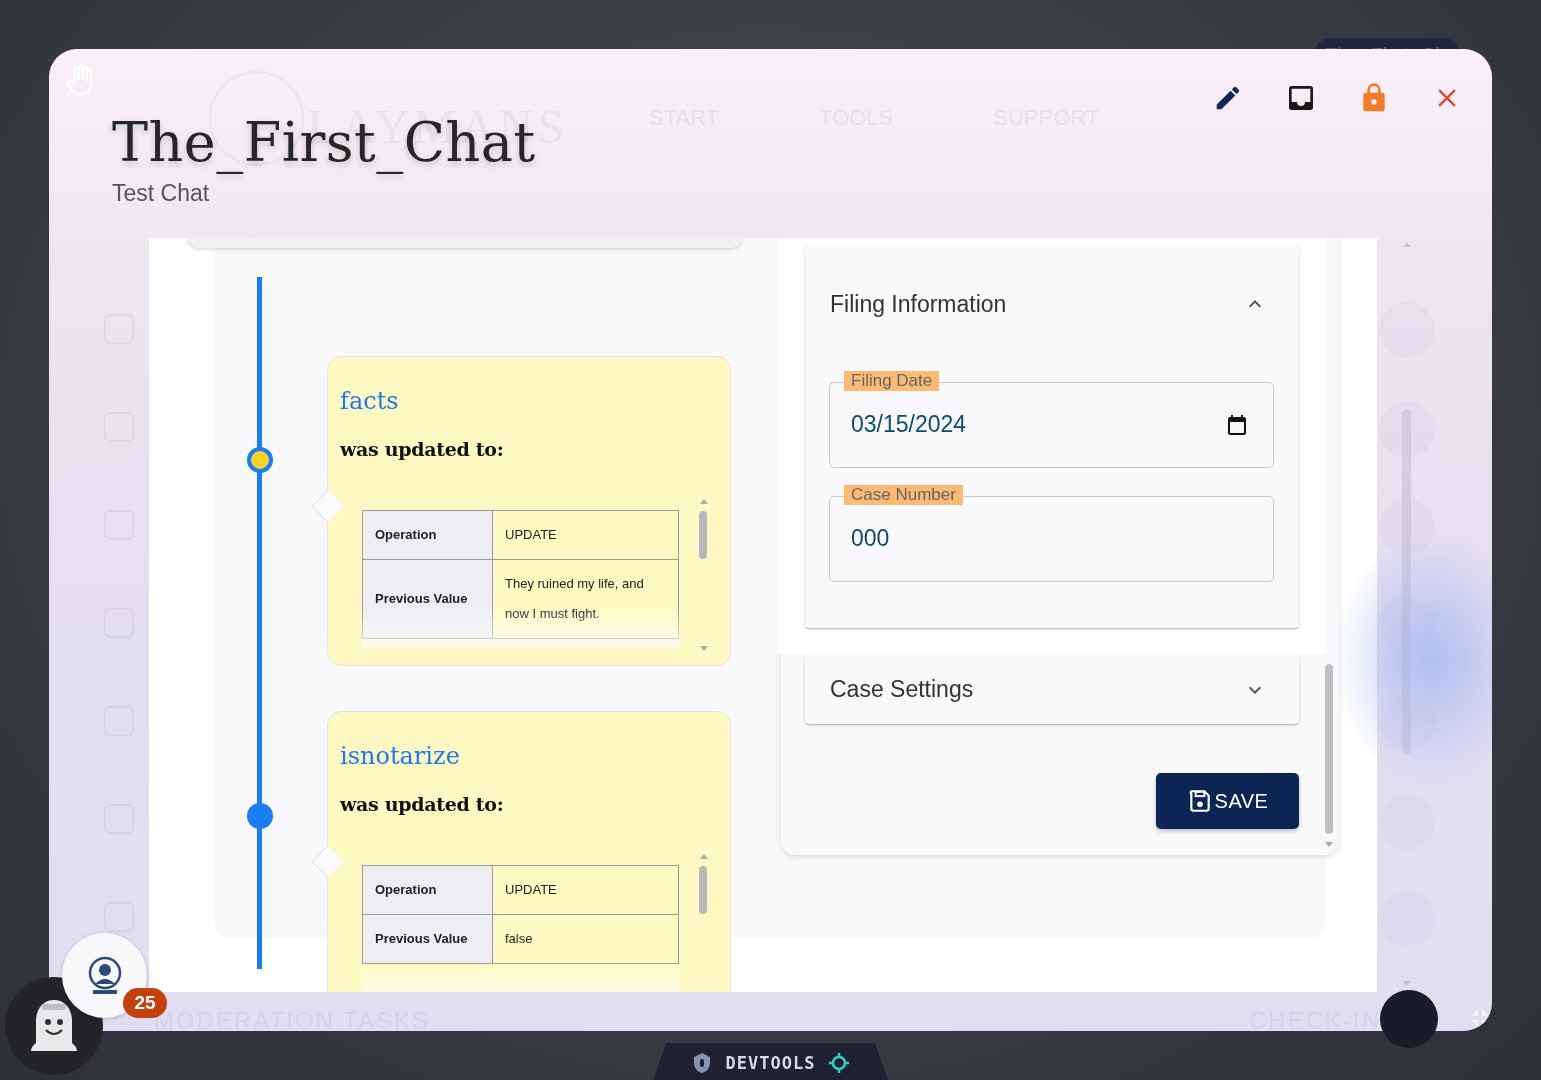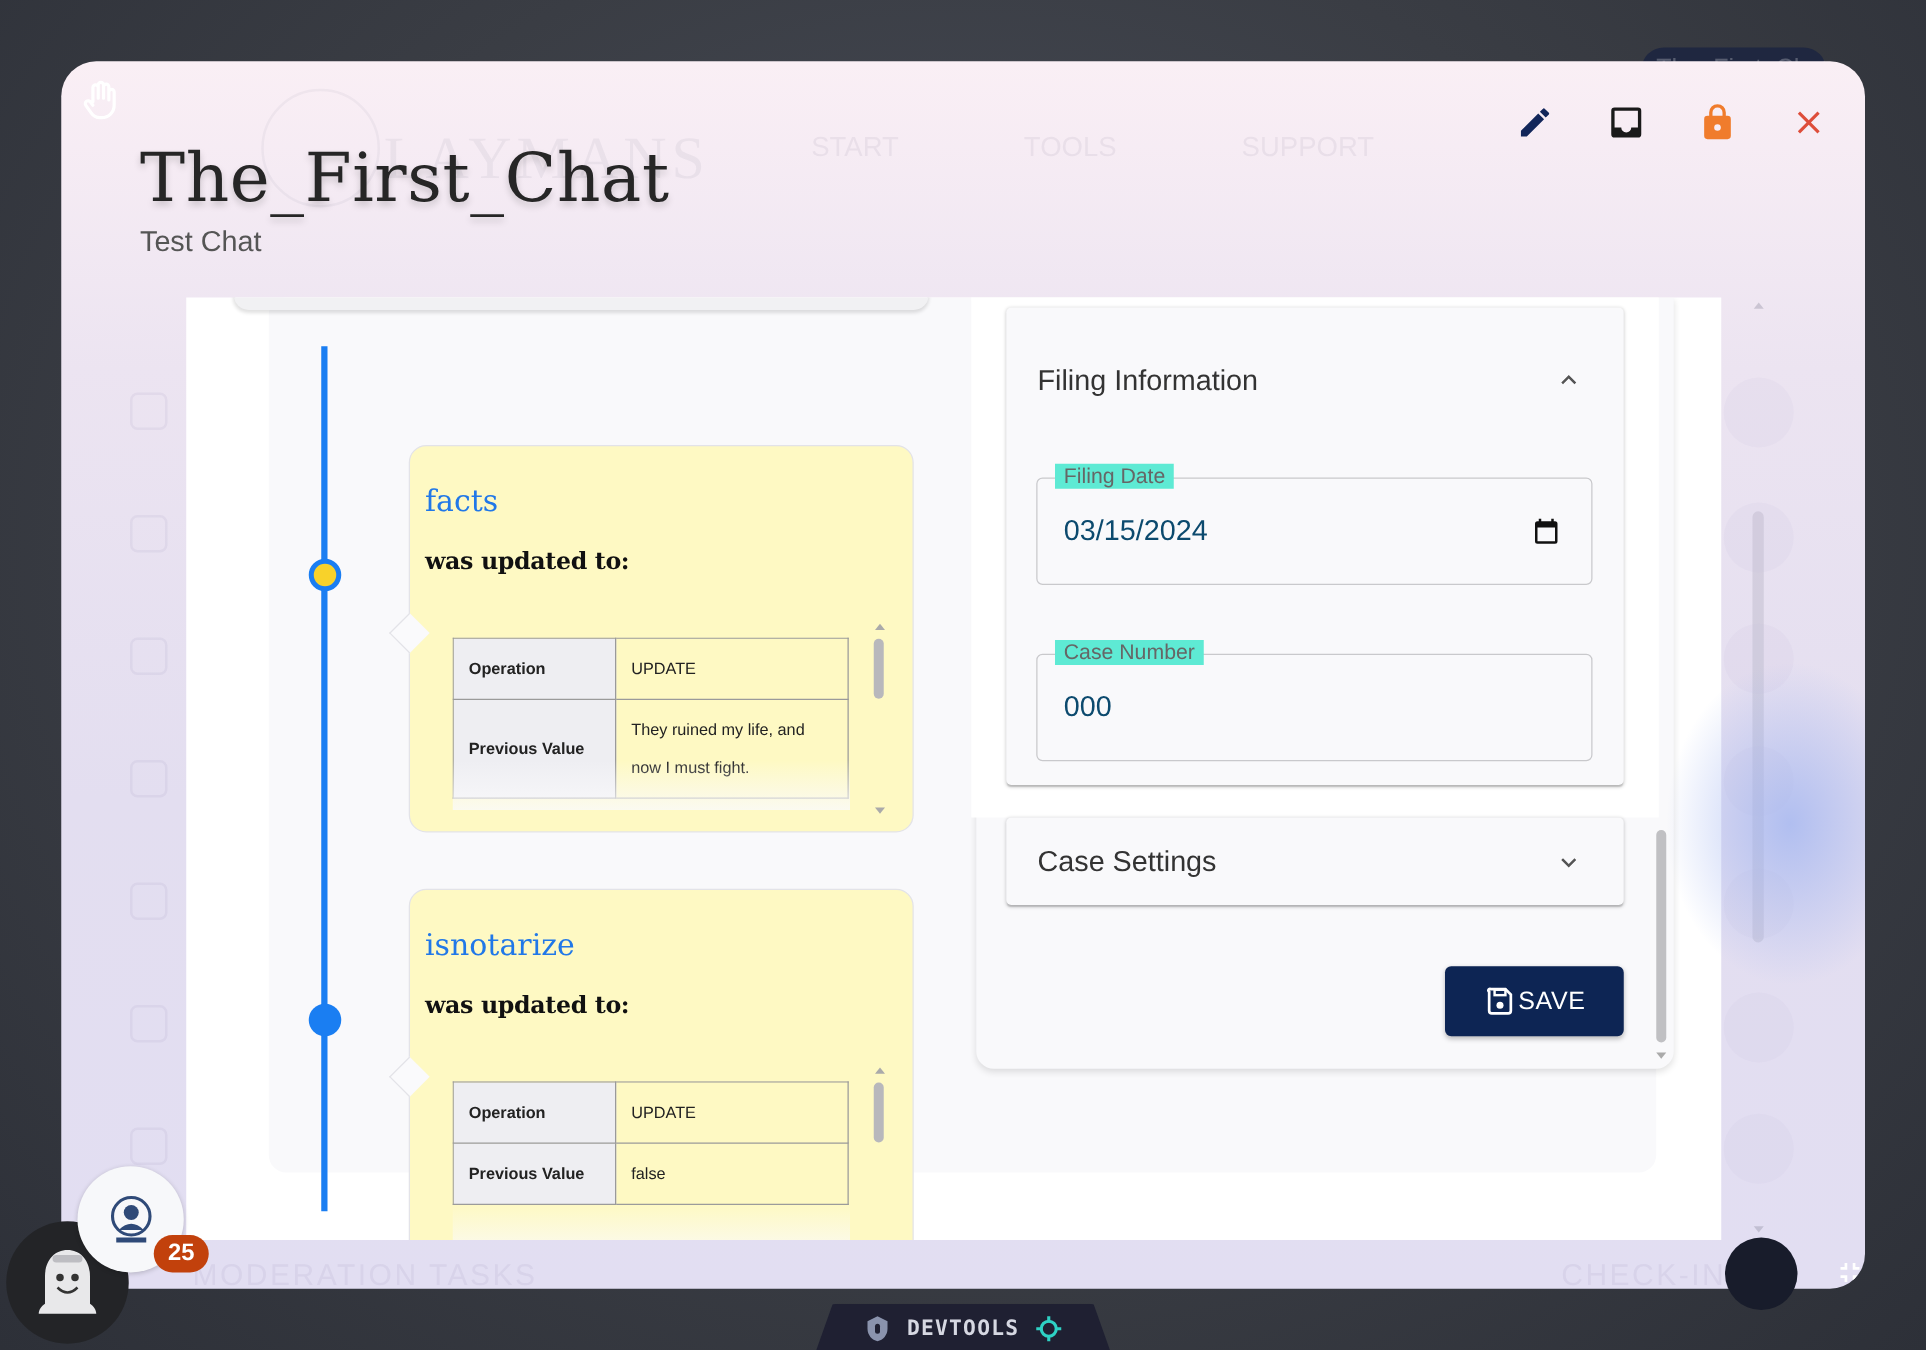--- a/index.html
+++ b/index.html
@@ -83,24 +83,24 @@
   }
   .acc-filing { top: 8px; height: 382px; }
   .acc-case { top: 416px; height: 70px; }
   .acc-title { position: absolute; left: 25px; font-size: 23px; color: #333; }
   .acc-filing .acc-title { top: 45px; }
   .acc-case .acc-title { top: 22px; }
   .acc-chev { position: absolute; right: 32px; width: 24px; height: 24px; cursor: pointer; }
   .acc-filing .acc-chev { top: 46px; }
   .acc-case .acc-chev { top: 24px; }
   .out-field { position: absolute; left: 24px; width: 445px; height: 86px; border: 1.5px solid #c9c9cc; border-radius: 5px; }
-  .out-field .lbl { position: absolute; left: 14px; top: -12px; background: #5eead4; padding: 0 7px; font-size: 17px; color: #666; }
+  .out-field .lbl { position: absolute; left: 14px; top: -12px; background: #fdba74; padding: 0 7px; font-size: 17px; color: #666; }
   .out-field .val { position: absolute; left: 21px; top: 28px; font-size: 23px; color: #0c4a6e; border: none; background: transparent; outline: none; width: 360px; font-family: "Liberation Sans", sans-serif; }
   .fld-date { top: 136px; }
-  .fld-case { top: 277px; }
+  .fld-case { top: 250px; }
   .cal-icon { position: absolute; right: 24px; top: 30px; width: 24px; height: 24px; cursor: pointer; }
 
   .save-btn {
     position: absolute; left: 1007px; top: 535px; width: 143px; height: 56px;
     background: #0d2554; color: #fff; border-radius: 5px; display: flex; align-items: center; justify-content: center; gap: 2px;
     font-size: 20px; letter-spacing: 0.5px; box-shadow: 0 2px 4px rgba(0,0,0,0.25); cursor: pointer;
   }
   .panel-scroll { position: absolute; left: 1176px; top: 426px; width: 8px; height: 170px; background: #c0c0c3; border-radius: 4px; }
   .panel-scroll-down { position: absolute; left: 1176px; top: 604px; border-left: 4px solid transparent; border-right: 4px solid transparent; border-top: 5px solid #aaa; }
 

